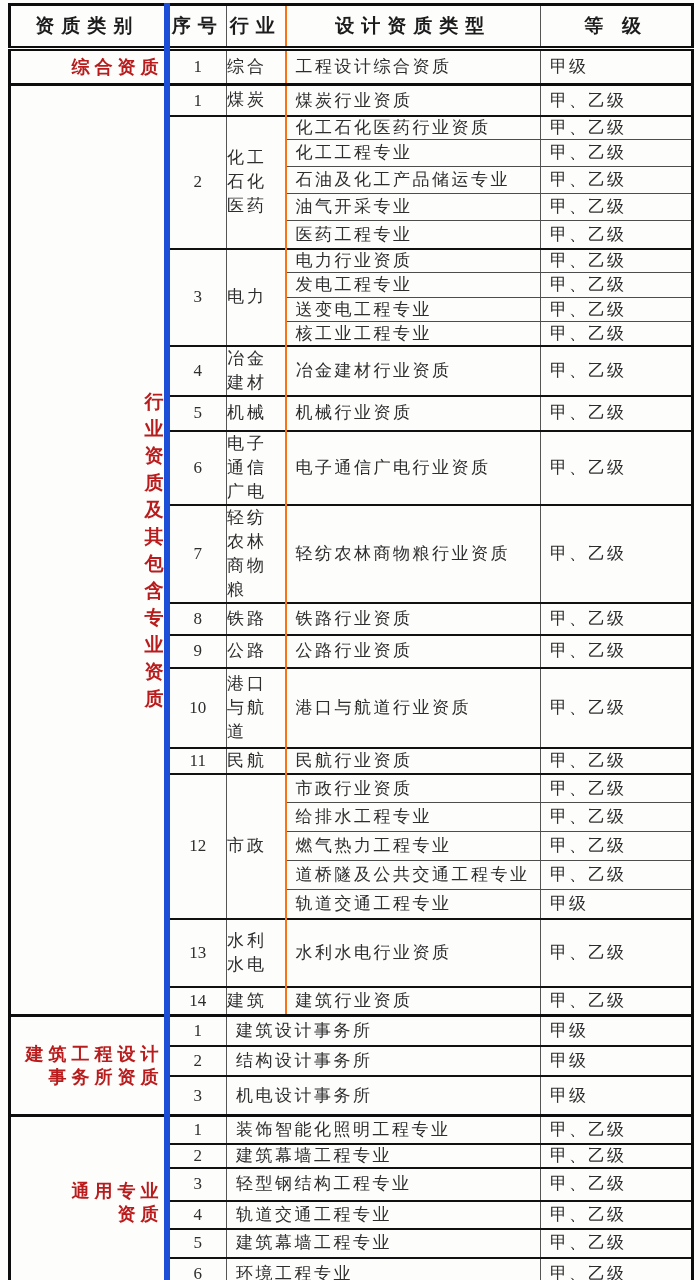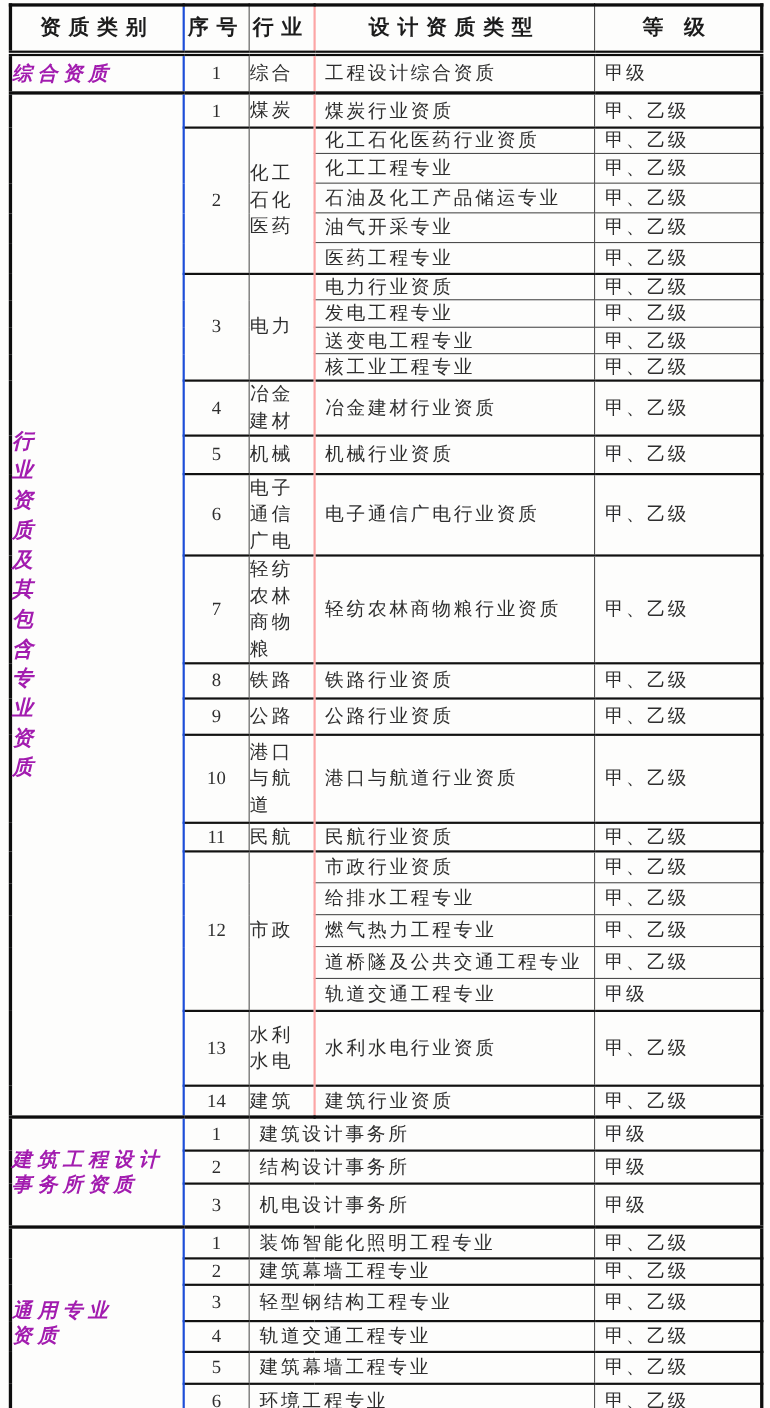--- a/index.html
+++ b/index.html
@@ -37,35 +37,34 @@
   th {
     font-size: 19px;
     font-weight: bold;
     letter-spacing: 7px;
     text-align: center;
     height: 44px;
     color: #1c1c1c;
     border-bottom: 5px double #0d0d0d;
   }
   
-  .br-strong { border-right: 2px solid #1d4ed8; }
-  .br-med    { border-right: 2px solid #fca5a5; }
+  .br-strong { border-right: 6px solid #1d4ed8; }
+  .br-med    { border-right: 2px solid #f97316; }
   .br-thin   { border-right: 1px solid #555; }
   
   tr.gt > th, tr.gt > td { border-top: 2px solid #111; }
   tr.st > th, tr.st > td { border-top: 3px solid #0d0d0d; }
 
   td.cat {
-    text-align: left;
+    text-align: right;
     font-weight: bold;
     font-size: 18px;
     letter-spacing: 5px;
     white-space: pre-line;
-    color: #a21caf;
-    font-style: italic;
+    color: #b91c1c;
   }
   td.cat .vert {
     display: inline-block;
     white-space: pre-line;
     line-height: 27px;
     font-size: 19px;
     letter-spacing: 0;
   }
   td.idx { text-align: center; font-size: 17px; }
   td.ind {

